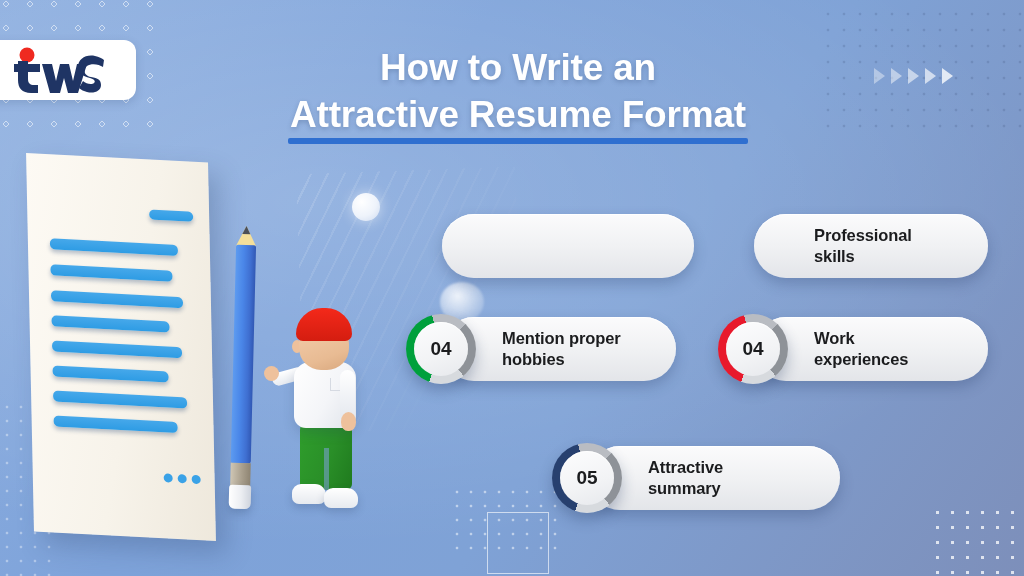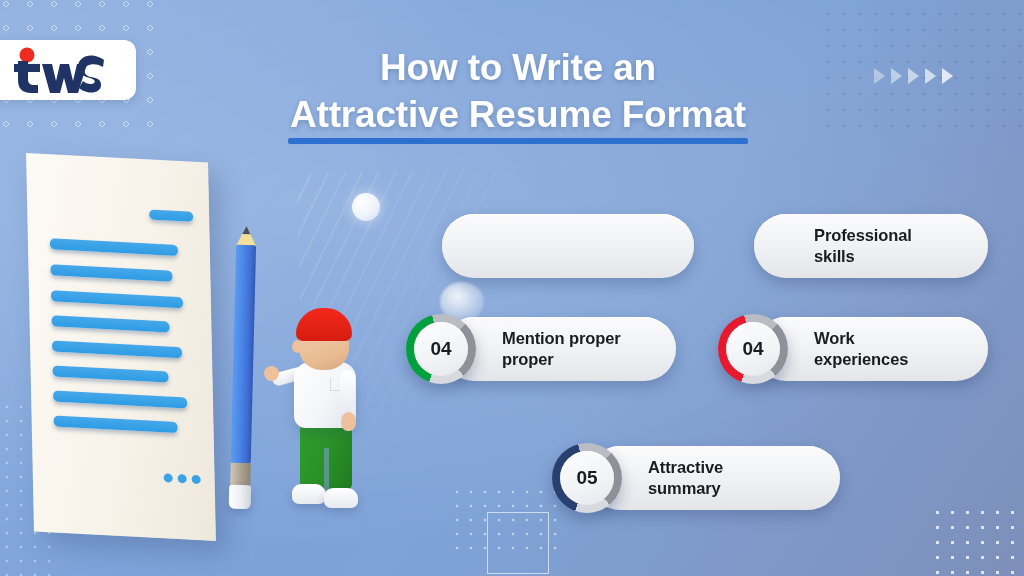--- a/index.html
+++ b/index.html
@@ -370,21 +370,21 @@
     </div>
   </div>
 
   <div class="pill" id="pill-2" style="left:406px; top:317px; width:270px;">
     <div class="bar" style="width:234px;"></div>
     <div class="ring" style="background: conic-gradient(from 200deg, rgb(0, 160, 60) 0deg, rgb(0, 160, 60) 145deg, rgb(185, 188, 194) 145deg, rgb(185, 188, 194) 205deg, rgb(142, 146, 152) 205deg, rgb(142, 146, 152) 300deg, rgb(215, 218, 222) 300deg, rgb(215, 218, 222) 360deg);">
       <div class="inner">04</div>
     </div>
     <div class="label">
       <span>Mention proper</span>
-      <span>proper</span>
+      <span>hobbies</span>
     </div>
   </div>
 
   <div class="pill" id="pill-3" style="left:718px; top:317px; width:270px;">
     <div class="bar" style="width:234px;"></div>
     <div class="ring" style="background: conic-gradient(from 200deg, rgb(232, 25, 44) 0deg, rgb(232, 25, 44) 145deg, rgb(185, 188, 194) 145deg, rgb(185, 188, 194) 205deg, rgb(142, 146, 152) 205deg, rgb(142, 146, 152) 300deg, rgb(215, 218, 222) 300deg, rgb(215, 218, 222) 360deg);">
       <div class="inner">04</div>
     </div>
     <div class="label">
       <span>Work</span>

